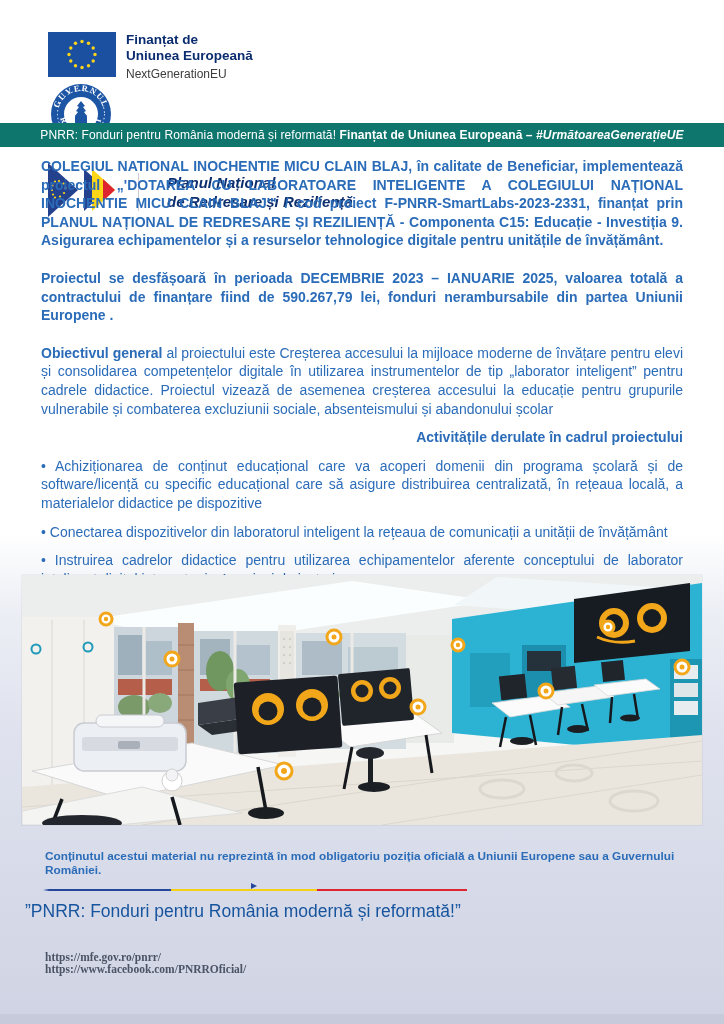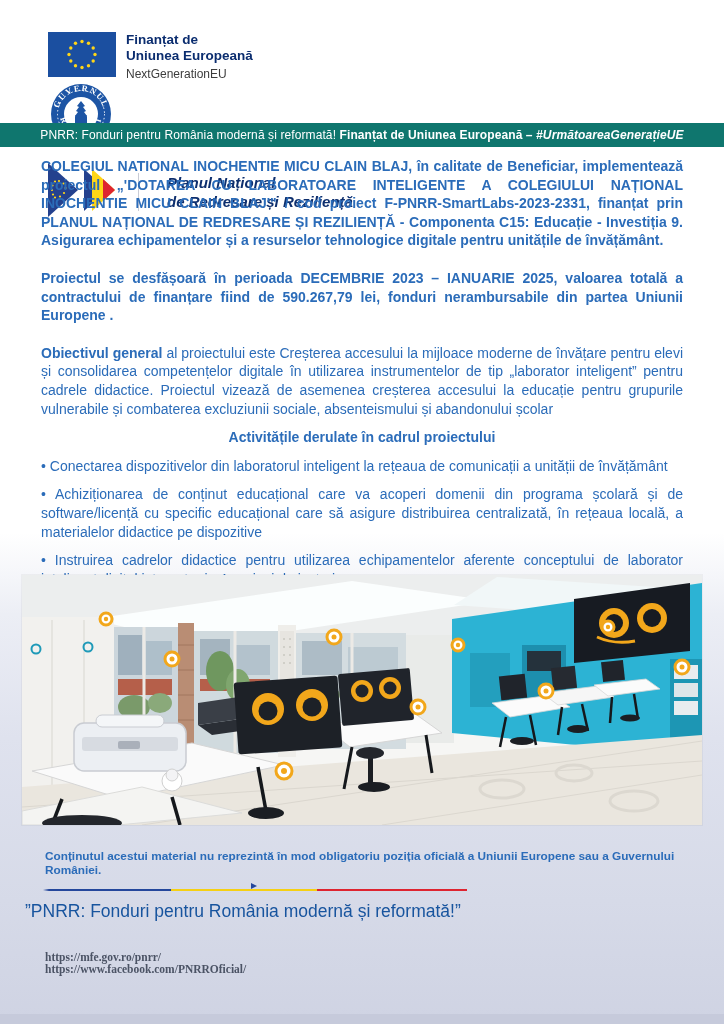--- a/index.html
+++ b/index.html
@@ -20,21 +20,21 @@
   
   .banner{top:123px;left:0;right:0;height:24px;background:#0f766e;color:#ffffff;
     display:flex;align-items:center;justify-content:center;font-size:12px;letter-spacing:.1px;}
   .banner .b{font-weight:700;}
   .banner .bi{font-weight:700;font-style:italic;}
   
   .content{top:157px;left:41px;width:642px;color:#2b6cb9;font-size:14px;line-height:18.6px;text-align:justify;}
   .content p{margin:0 0 10px 0;}
   .content .bold{font-weight:700;}
   .content .gap{margin-top:19px;}
-  .activities-heading{font-weight:700;margin:19px 0 19px 0;text-align:center;}
+  .activities-heading{font-weight:700;margin:19px 0 19px 0;text-align:right;}
   .bullet{margin:0;}
   
   .photo{top:575px;left:22px;width:680px;height:250px;box-shadow:0 0 0 1px rgba(0,0,0,0.04);}
   .photo svg{display:block;}
   
   .disclaimer{top:849px;left:45px;width:640px;color:#2b6cb9;font-size:11.8px;font-weight:700;}
   .tricolor{top:883px;left:43px;height:8px;display:flex;align-items:center;}
   .tri{width:0;height:0;border-top:4px solid transparent;border-bottom:4px solid transparent;border-left:7px solid #24479c;}
   .tri.small{border-top-width:3px;border-bottom-width:3px;border-left-width:6px;margin-right:2px;}
   .bar{height:6px;display:flex;clip-path:polygon(0 50%,6px 0,100% 0,100% 100%,6px 100%);}
@@ -135,22 +135,22 @@
   <span>
     <span>PNRR: Fonduri pentru România modernă și reformată! </span><span class="b">Finanțat de Uniunea Europeană – </span><span class="bi">#UrmătoareaGenerațieUE</span>
   </span>
 </div>
 
 <div class="abs content">
   <p class="bold">COLEGIUL NATIONAL INOCHENTIE MICU CLAIN BLAJ, în calitate de Beneficiar, implementează proiectul „'DOTAREA CU LABORATOARE INTELIGENTE A COLEGIULUI NAȚIONAL INOCHENTIE MICU CLAIN BLAJ'" / cod proiect F-PNRR-SmartLabs-2023-2331, finanțat prin PLANUL NAȚIONAL DE REDRESARE ȘI REZILIENȚĂ - Componenta C15: Educație - Investiția 9. Asigurarea echipamentelor și a resurselor tehnologice digitale pentru unitățile de învățământ.</p>
   <p class="bold gap">Proiectul se desfășoară în perioada DECEMBRIE 2023 – IANUARIE 2025, valoarea totală a contractului de finanțare fiind de 590.267,79 lei, fonduri nerambursabile din partea Uniunii Europene .</p>
   <p class="gap"><span class="bold">Obiectivul general</span><span> al proiectului este Creșterea accesului la mijloace moderne de învățare pentru elevi și consolidarea competențelor digitale în utilizarea instrumentelor de tip „laborator inteligent” pentru cadrele didactice. Proiectul vizează de asemenea creșterea accesului la educație pentru grupurile vulnerabile și combaterea excluziunii sociale, absenteismului și abandonului școlar</span></p>
   <p class="activities-heading">Activitățile derulate în cadrul proiectului</p>
+  <p class="bullet">• Achiziționarea de conținut educațional care va acoperi domenii din programa școlară și de software/licență cu specific educațional care să asigure distribuirea centralizată, în rețeaua locală, a materialelor didactice pe dispozitive</p>
   <p class="bullet">• Conectarea dispozitivelor din laboratorul inteligent la rețeaua de comunicații a unității de învățământ</p>
-  <p class="bullet">• Achiziționarea de conținut educațional care va acoperi domenii din programa școlară și de software/licență cu specific educațional care să asigure distribuirea centralizată, în rețeaua locală, a materialelor didactice pe dispozitive</p>
   <p class="bullet">• Instruirea cadrelor didactice pentru utilizarea echipamentelor aferente conceptului de laborator inteligent digital integrat prin 4 sesiuni de instruire</p>
 </div>
 
 <div class="abs photo">
   <svg width="680" height="250" viewBox="0 0 680 250">
 
     <rect width="680" height="250" fill="#f6f6f4"></rect>
     <polygon points="0,0 680,0 680,26 360,72 0,48" fill="#eceeee"></polygon>
     <polygon points="70,44 330,6 470,26 175,70" fill="#fbfefe"></polygon>
     <polygon points="475,2 665,14 605,42 432,30" fill="#f1f7f8"></polygon>

